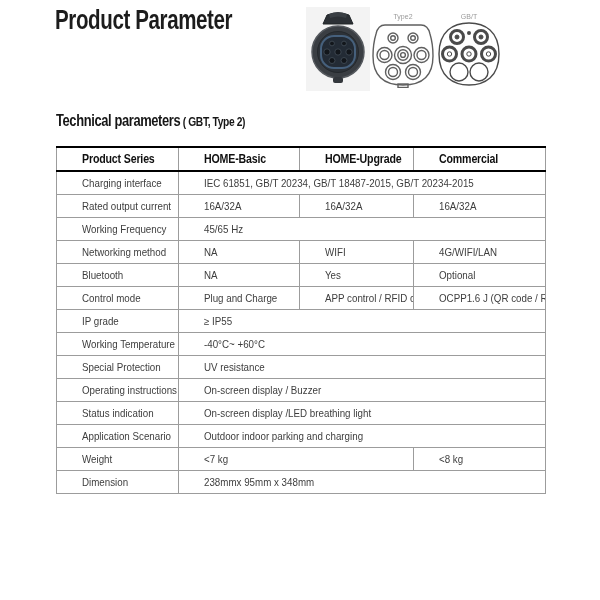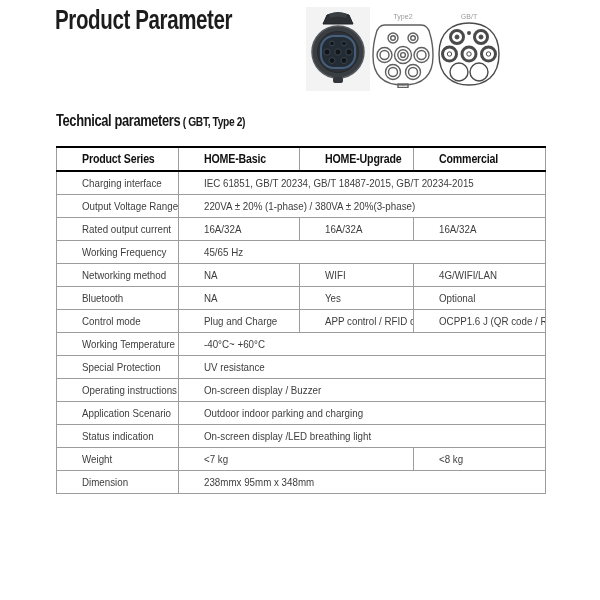--- a/index.html
+++ b/index.html
@@ -153,24 +153,20 @@
         <th><span class="hdr-text">HOME-Upgrade</span></th>
         <th><span class="hdr-text">Commercial</span></th>
       </tr>
   </thead>
   <tbody id="tbl-body">
       <tr>
         <td><span class="cell-text">Charging interface</span></td>
         <td colspan="3"><span class="cell-text">IEC 61851,  GB/T 20234,  GB/T 18487-2015, GB/T 20234-2015</span></td>
       </tr>
       <tr>
-        <td><span class="cell-text">Output Voltage Range</span></td>
-        <td colspan="3"><span class="cell-text">220VA ± 20% (1-phase) / 380VA ± 20%(3-phase)</span></td>
-      </tr>
-      <tr>
         <td><span class="cell-text">Rated output current</span></td>
         <td><span class="cell-text">16A/32A</span></td>
         <td><span class="cell-text">16A/32A</span></td>
         <td><span class="cell-text">16A/32A</span></td>
       </tr>
       <tr>
         <td><span class="cell-text">Working Frequency</span></td>
         <td colspan="3"><span class="cell-text">45/65 Hz</span></td>
       </tr>
       <tr>
@@ -185,38 +181,42 @@
         <td><span class="cell-text">Yes</span></td>
         <td><span class="cell-text">Optional</span></td>
       </tr>
       <tr>
         <td><span class="cell-text">Control mode</span></td>
         <td><span class="cell-text">Plug and Charge</span></td>
         <td><span class="cell-text">APP control / RFID card</span></td>
         <td><span class="cell-text">OCPP1.6 J (QR code / RFID)</span></td>
       </tr>
       <tr>
+        <td><span class="cell-text">IP grade</span></td>
+        <td colspan="3"><span class="cell-text">≥ IP55</span></td>
+      </tr>
+      <tr>
         <td><span class="cell-text">Working Temperature</span></td>
         <td colspan="3"><span class="cell-text">-40°C~  +60°C</span></td>
       </tr>
       <tr>
         <td><span class="cell-text">Special Protection</span></td>
         <td colspan="3"><span class="cell-text">UV resistance</span></td>
       </tr>
       <tr>
         <td><span class="cell-text">Operating instructions</span></td>
         <td colspan="3"><span class="cell-text">On-screen display / Buzzer</span></td>
       </tr>
       <tr>
+        <td><span class="cell-text">Status indication</span></td>
+        <td colspan="3"><span class="cell-text">On-screen display /LED breathing light</span></td>
+      </tr>
+      <tr>
         <td><span class="cell-text">Application Scenario</span></td>
         <td colspan="3"><span class="cell-text">Outdoor indoor parking and charging</span></td>
-      </tr>
-      <tr>
-        <td><span class="cell-text">Status indication</span></td>
-        <td colspan="3"><span class="cell-text">On-screen display /LED breathing light</span></td>
       </tr>
       <tr>
         <td><span class="cell-text">Weight</span></td>
         <td colspan="2"><span class="cell-text">&lt;7 kg</span></td>
         <td><span class="cell-text">&lt;8 kg</span></td>
       </tr>
       <tr>
         <td><span class="cell-text">Dimension</span></td>
         <td colspan="3"><span class="cell-text">238mmx 95mm x 348mm</span></td>
       </tr>

